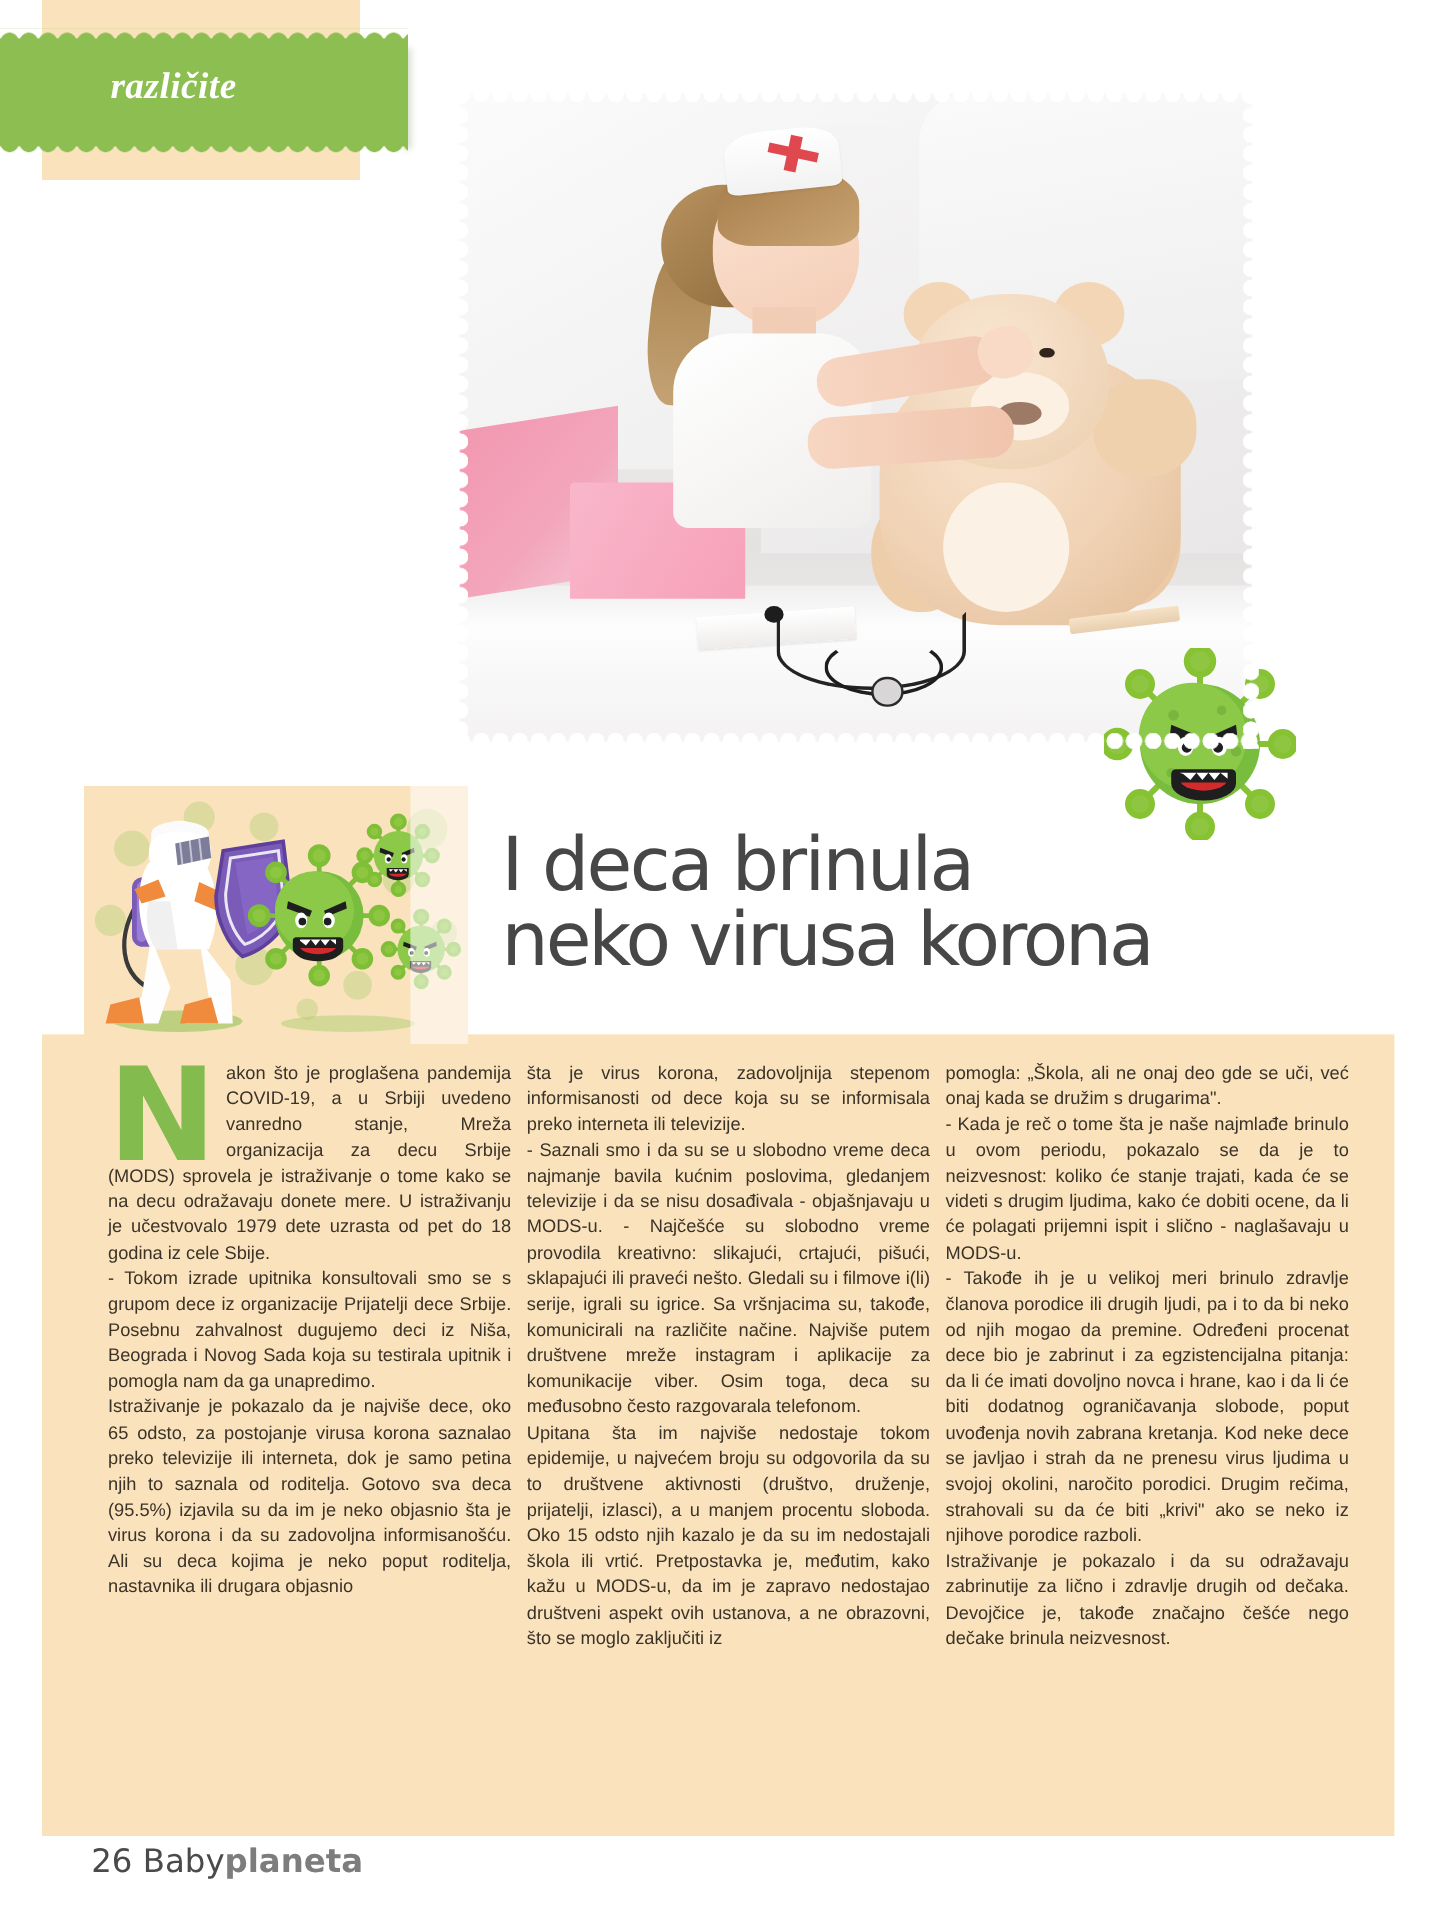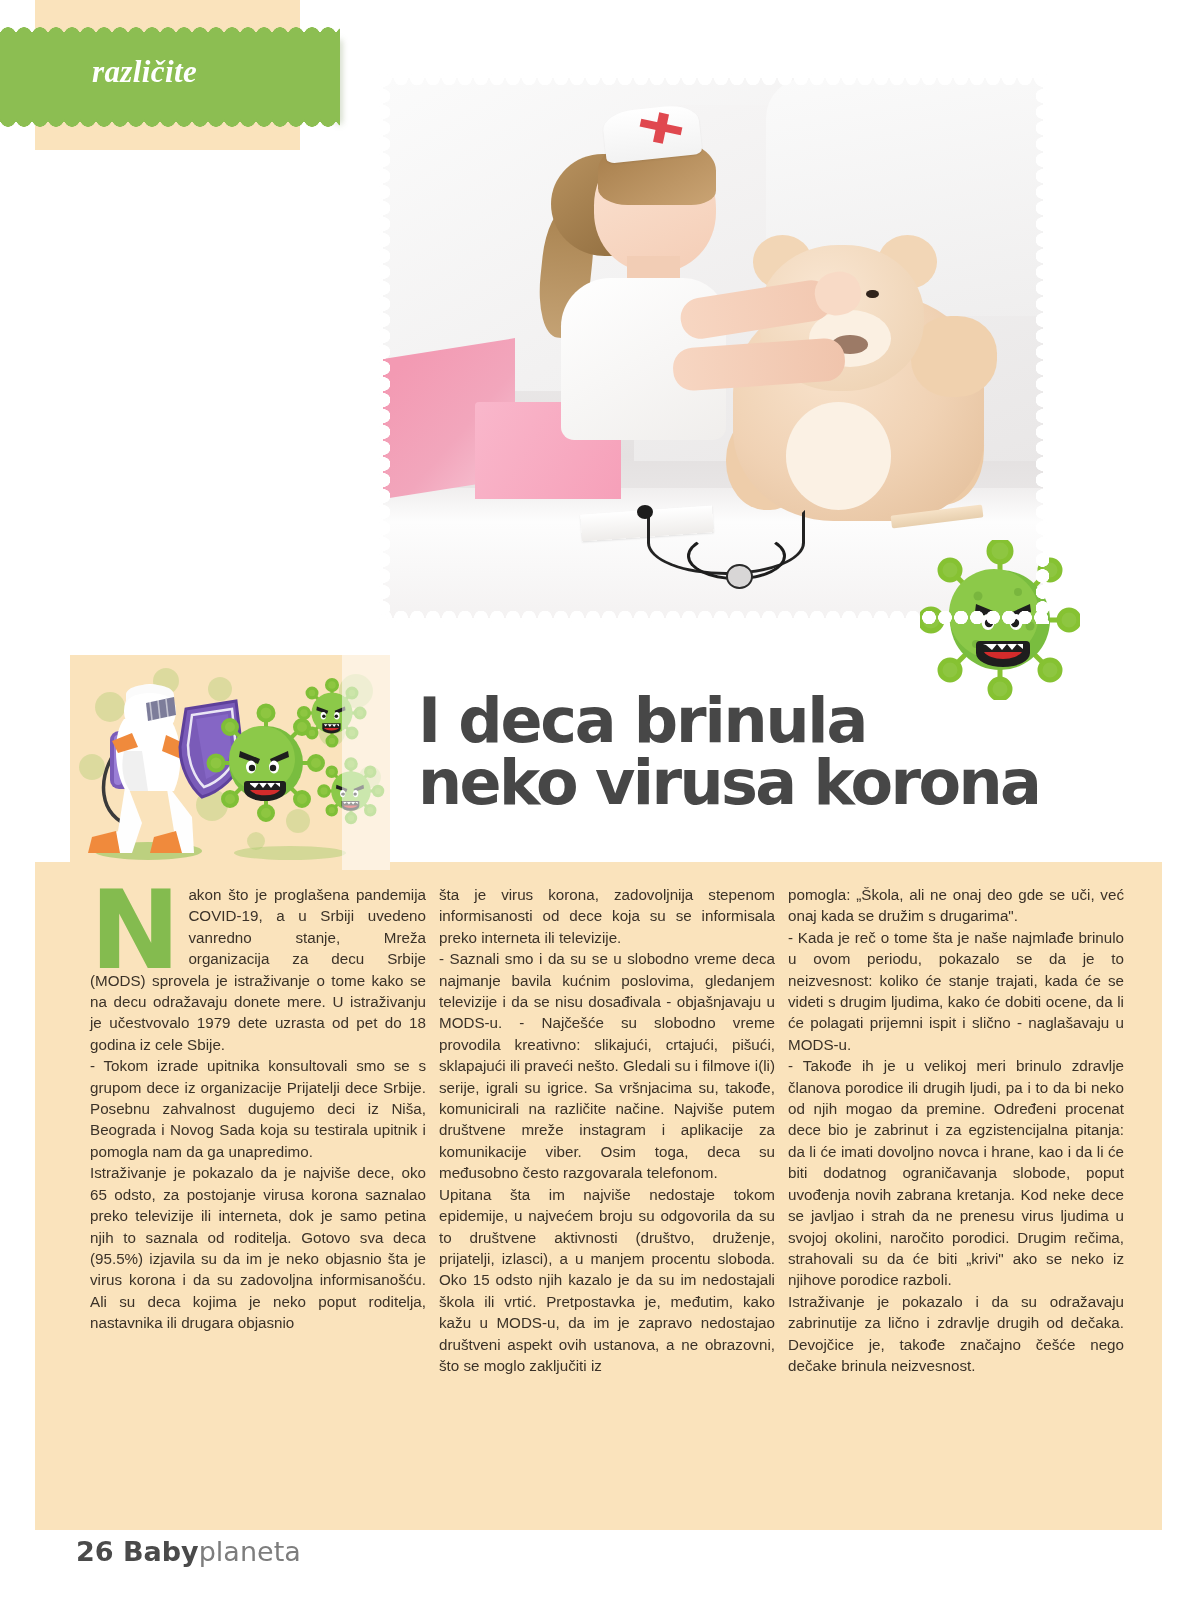--- a/index.html
+++ b/index.html
@@ -183,21 +183,21 @@
     position:absolute; left:920px; top:540px; width:160px; height:160px; z-index:4;
   }
   .virus-left-scene {
     position:absolute; left:70px; top:655px; width:320px; height:215px; z-index:2;
   }
 
   
   .headline {
     position:absolute; left:418px; top:690px; width:720px;
     font-family:"DejaVu Sans", sans-serif;
-    font-weight:700; font-size:62px; line-height:1.00;
+    font-weight:400; font-size:62px; line-height:1.00;
     letter-spacing:-2.2px; color:#474747;
     z-index:5;
   }
   .headline .l2 { display:block; letter-spacing:-2.6px; }
 
   
   .text-panel {
     position:absolute; left:35px; top:862px; width:1127px; height:668px;
     background:#fae3bc;
   }
@@ -218,22 +218,22 @@
     font-size:108px; line-height:85px; color:#84bb4f;
     margin:4px 8px -6px 0;
   }
 
   
   .footer {
     position:absolute; left:76px; top:1536px;
     font-family:"DejaVu Sans", sans-serif;
     font-size:27px; color:#4a4a4a; white-space:pre;
   }
-  .footer .b { font-weight:700; }
-  .footer .l { font-weight:400; color:#7d7d7d; }
+  .footer .b { font-weight:400; }
+  .footer .l { font-weight:700; color:#7d7d7d; }
 </style>
 </head>
 <body>
 
 <div id="page">
 
   <div class="beige-strip-top"></div>
 
   <div class="banner-shadow"></div>
   <div class="banner">

